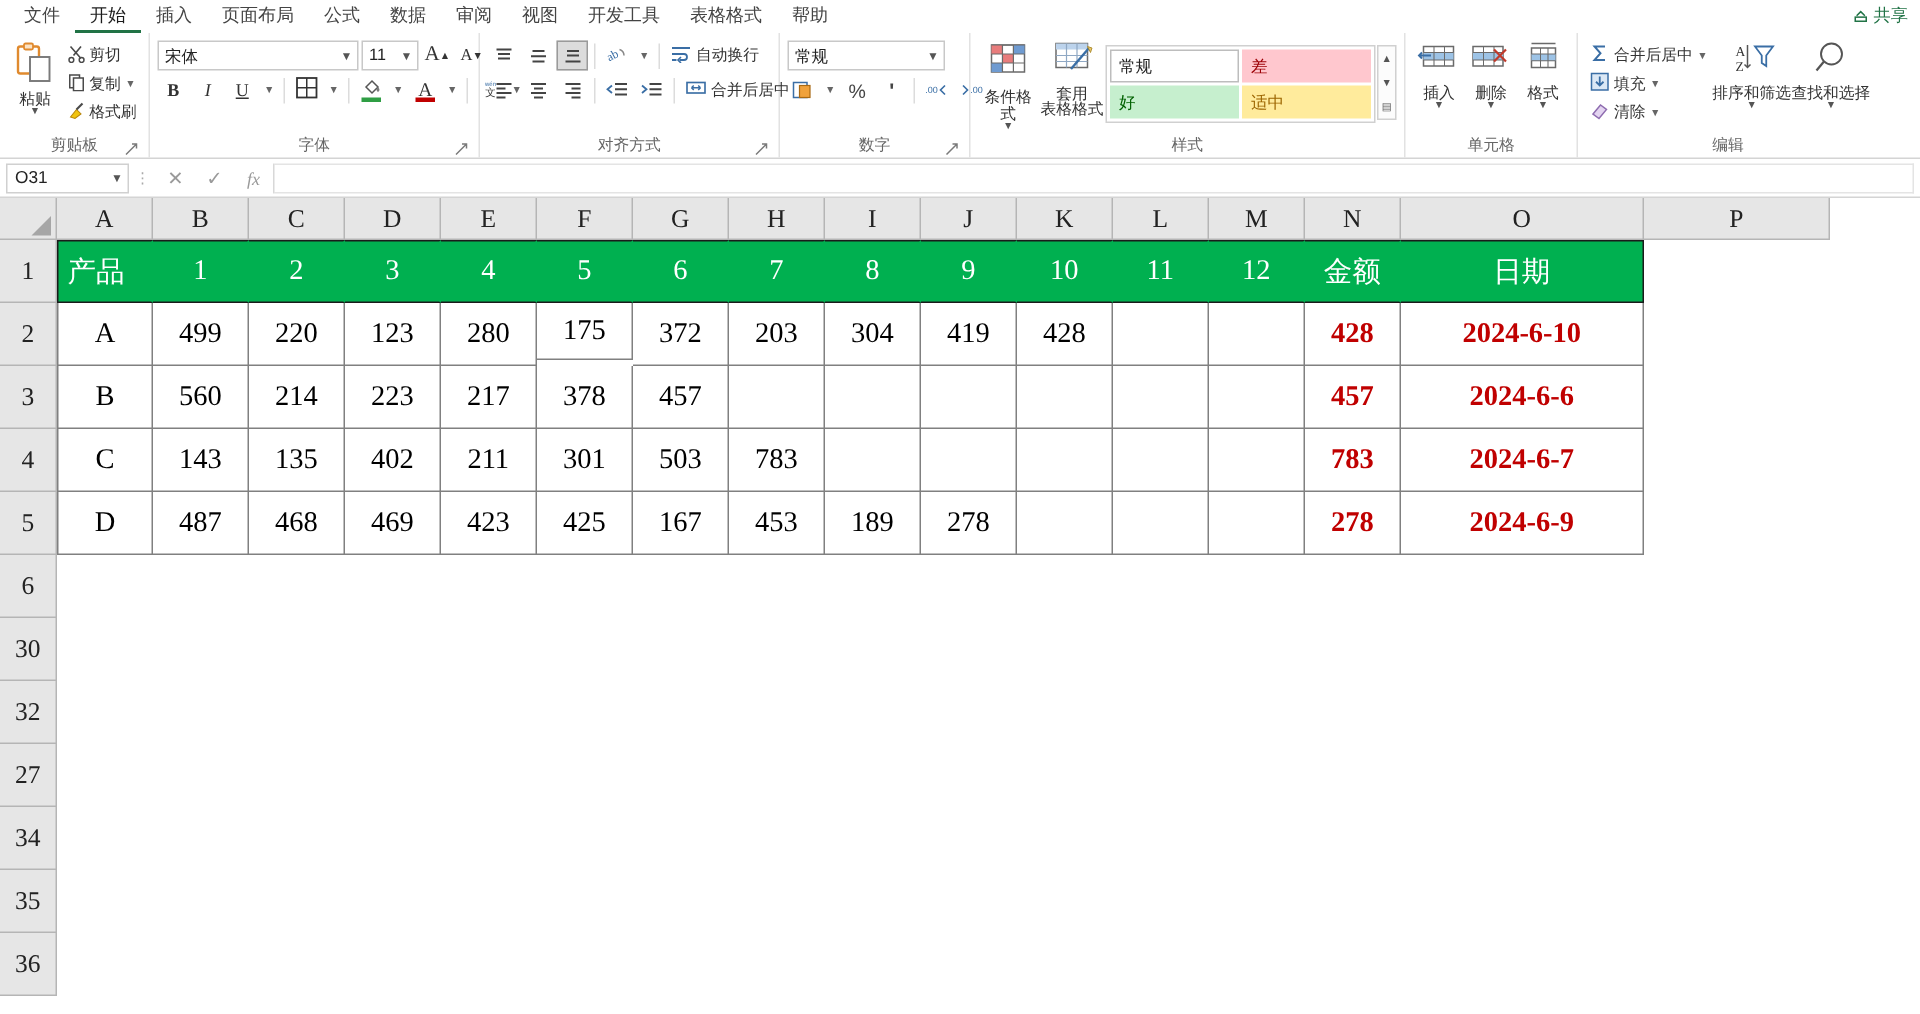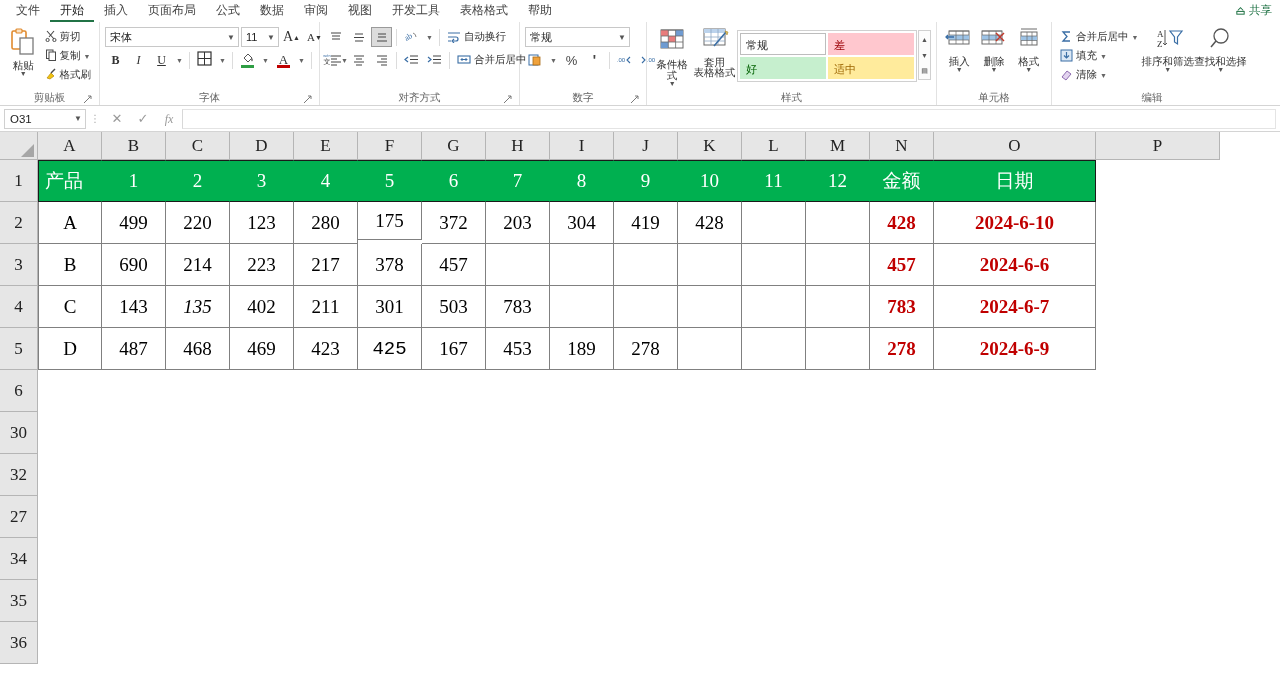--- a/index.html
+++ b/index.html
@@ -845,21 +845,21 @@
         <div class="cell empty" style="width: 124px; min-width: 124px; height: 42px;"></div>
       </div>
       <div class="gridrow" style="height: 42px;">
         <div class="rh" style="height: 42px;">
           <span>3</span>
         </div>
         <div class="cell tbl-cell first" style="width: 64px; min-width: 64px; height: 42px;">
           <span>B</span>
         </div>
         <div class="cell tbl-cell" style="width: 64px; min-width: 64px; height: 42px;">
-          <span>690</span>
+          <span>560</span>
         </div>
         <div class="cell tbl-cell" style="width: 64px; min-width: 64px; height: 42px;">
           <span>214</span>
         </div>
         <div class="cell tbl-cell" style="width: 64px; min-width: 64px; height: 42px;">
           <span>223</span>
         </div>
         <div class="cell tbl-cell" style="width: 64px; min-width: 64px; height: 42px;">
           <span>217</span>
         </div>
@@ -886,21 +886,21 @@
       <div class="gridrow" style="height: 42px;">
         <div class="rh" style="height: 42px;">
           <span>4</span>
         </div>
         <div class="cell tbl-cell first" style="width: 64px; min-width: 64px; height: 42px;">
           <span>C</span>
         </div>
         <div class="cell tbl-cell" style="width: 64px; min-width: 64px; height: 42px;">
           <span>143</span>
         </div>
-        <div class="cell tbl-cell" style="width: 64px; min-width: 64px; height: 42px; font-style: italic;">
+        <div class="cell tbl-cell" style="width: 64px; min-width: 64px; height: 42px;">
           <span>135</span>
         </div>
         <div class="cell tbl-cell" style="width: 64px; min-width: 64px; height: 42px;">
           <span>402</span>
         </div>
         <div class="cell tbl-cell" style="width: 64px; min-width: 64px; height: 42px;">
           <span>211</span>
         </div>
         <div class="cell tbl-cell" style="width: 64px; min-width: 64px; height: 42px;">
           <span>301</span>
@@ -936,21 +936,21 @@
         </div>
         <div class="cell tbl-cell" style="width: 64px; min-width: 64px; height: 42px;">
           <span>468</span>
         </div>
         <div class="cell tbl-cell" style="width: 64px; min-width: 64px; height: 42px;">
           <span>469</span>
         </div>
         <div class="cell tbl-cell" style="width: 64px; min-width: 64px; height: 42px;">
           <span>423</span>
         </div>
-        <div class="cell tbl-cell" style="width: 64px; min-width: 64px; height: 42px; font-family: Liberation Mono, monospace;">
+        <div class="cell tbl-cell" style="width: 64px; min-width: 64px; height: 42px;">
           <span>425</span>
         </div>
         <div class="cell tbl-cell" style="width: 64px; min-width: 64px; height: 42px;">
           <span>167</span>
         </div>
         <div class="cell tbl-cell" style="width: 64px; min-width: 64px; height: 42px;">
           <span>453</span>
         </div>
         <div class="cell tbl-cell" style="width: 64px; min-width: 64px; height: 42px;">
           <span>189</span>

